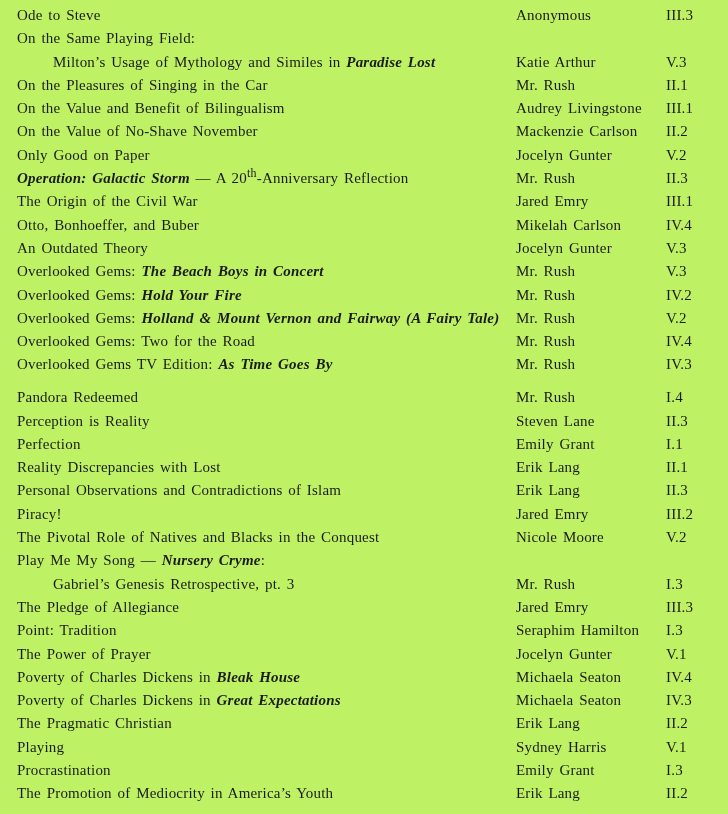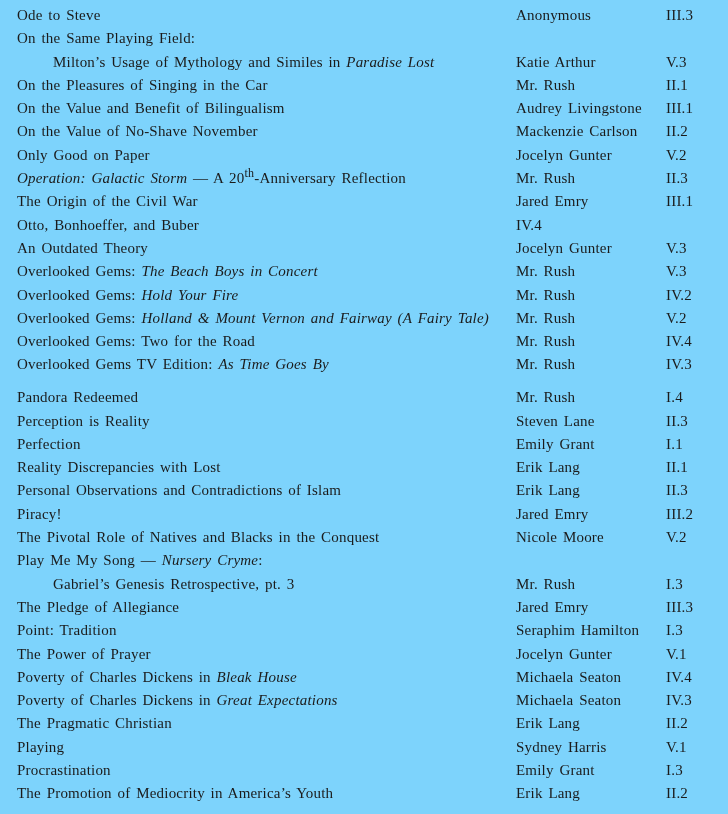--- a/index.html
+++ b/index.html
@@ -6,42 +6,42 @@
     margin: 0;
     padding: 0;
     background: #ffffff;
   }
   .page {
     position: relative;
     width: 728px;
     height: 814px;
     box-sizing: border-box;
     padding-top: 4px;
-    background: #7dd3fc;
+    background: #bef264;
     font-family: "Liberation Serif", serif;
     color: #1b1b1b;
     overflow: hidden;
   }
   .toc-list { width: 100%; }
   .row {
     display: grid;
     grid-template-columns: 499px 150px auto;
     padding-left: 17px;
     height: 23.3px;
     line-height: 23.3px;
     font-size: 15px;
     white-space: nowrap;
     letter-spacing: 0.2px;
     word-spacing: 1.8px;
   }
   .title { overflow: visible; }
   .title.indent { padding-left: 36px; }
   .author { }
   .issue { }
-  .it { font-style: italic; }
+  .it { font-style: italic; font-weight: bold; }
   sup {
     font-size: 12px;
     line-height: 0;
     vertical-align: super;
   }
   .section-gap { height: 9.5px; }
 </style>
 </head>
 <body>
 
@@ -87,20 +87,21 @@
         <div class="author">Mr. Rush</div>
         <div class="issue">II.3</div>
       </div>
       <div class="row">
         <div class="title"><span>The Origin of the Civil War</span></div>
         <div class="author">Jared Emry</div>
         <div class="issue">III.1</div>
       </div>
       <div class="row">
         <div class="title"><span>Otto, Bonhoeffer, and Buber</span></div>
+        <div class="author">Mikelah Carlson</div>
         <div class="issue">IV.4</div>
       </div>
       <div class="row">
         <div class="title"><span>An Outdated Theory</span></div>
         <div class="author">Jocelyn Gunter</div>
         <div class="issue">V.3</div>
       </div>
       <div class="row">
         <div class="title"><span>Overlooked Gems: </span><span class="it">The Beach Boys in Concert</span></div>
         <div class="author">Mr. Rush</div>

